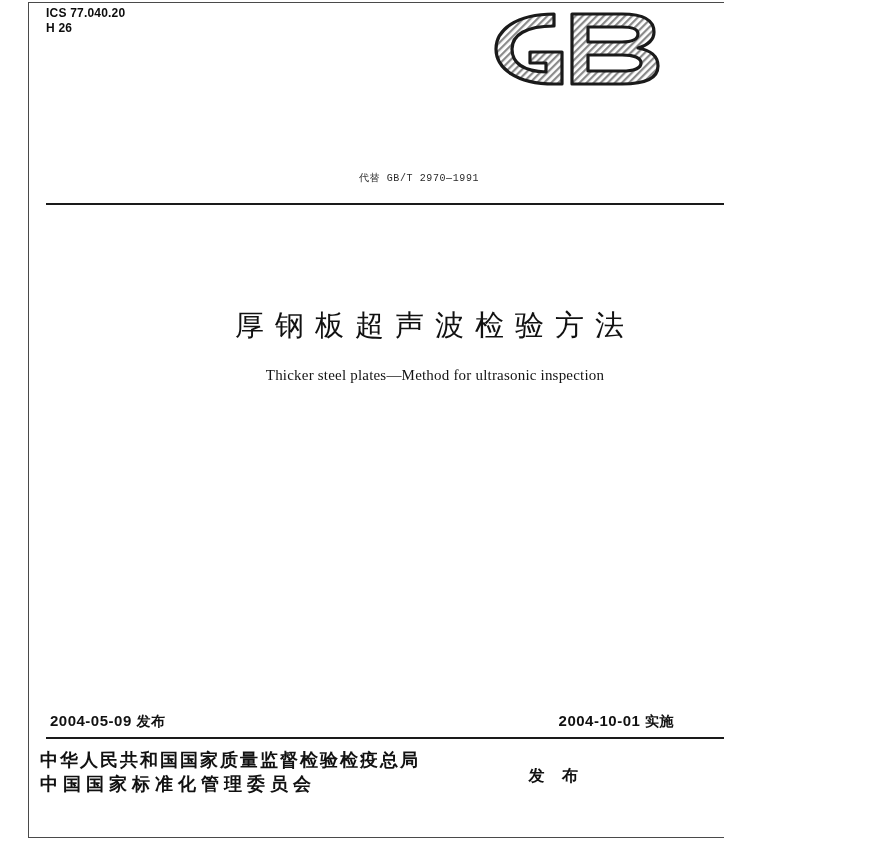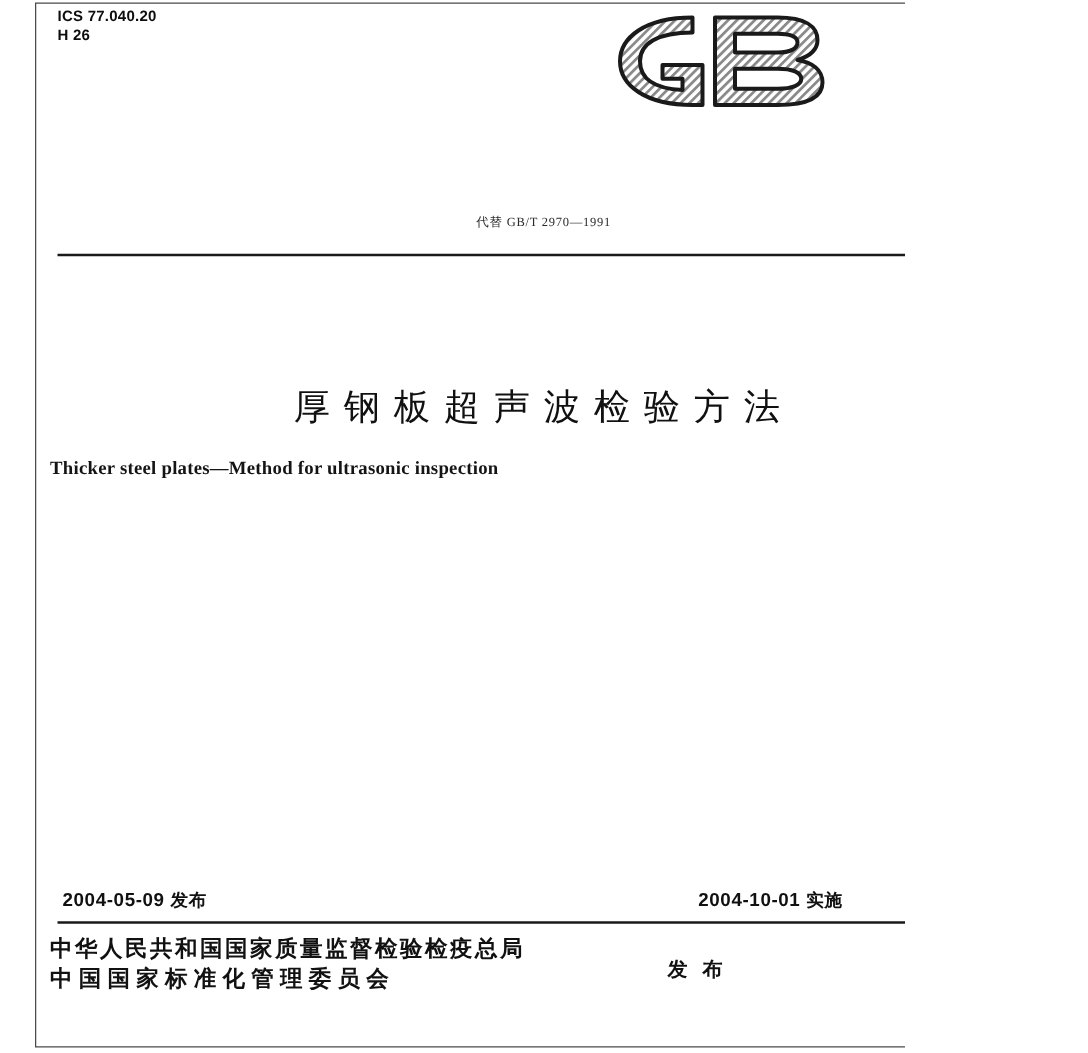--- a/index.html
+++ b/index.html
@@ -70,25 +70,25 @@
     width: 790px;
     text-align: center;
     font-family: "Liberation Sans", sans-serif;
     font-weight: bold;
     font-size: 17px;
     letter-spacing: 1px;
     color: #111111;
   }
   .std-replaces {
     position: absolute;
-    left: 40px;
+    left: 24px;
     top: 171px;
     width: 790px;
     text-align: center;
-    font-family: Liberation Serif, serif;
+    font-family: Liberation Mono, monospace;
     font-size: 10px;
     letter-spacing: 0.6px;
     color: #2a2a2a;
   }
 
   .rule-top {
     position: absolute;
     left: 46px;
     top: 203px;
     width: 776px;
@@ -108,22 +108,23 @@
     letter-spacing: 11px;
     color: #111111;
     white-space: nowrap;
   }
 
   .title-en {
     position: absolute;
     left: 40px;
     top: 367px;
     width: 790px;
+    text-align: center;
     font-family: "Liberation Serif", serif;
-    font-weight: bold;
+    font-weight: normal;
     font-size: 15px;
     letter-spacing: 0.2px;
     color: #141414;
   }
 
   .rule-bottom {
     position: absolute;
     left: 46px;
     top: 737px;
     width: 776px;
@@ -173,21 +174,21 @@
     color: #111111;
     line-height: 24px;
     white-space: nowrap;
   }
   .issuer-line.second { letter-spacing: 5px; }
 
   .publish-word {
     position: absolute;
     right: 142px;
     top: 766px;
-    font-family: Liberation Serif, serif;
+    font-family: Liberation Mono, monospace;
     font-weight: bold;
     font-size: 16px;
     letter-spacing: 4px;
     color: #111111;
   }
 </style>
 </head>
 <body>
 
 <div class="page">

